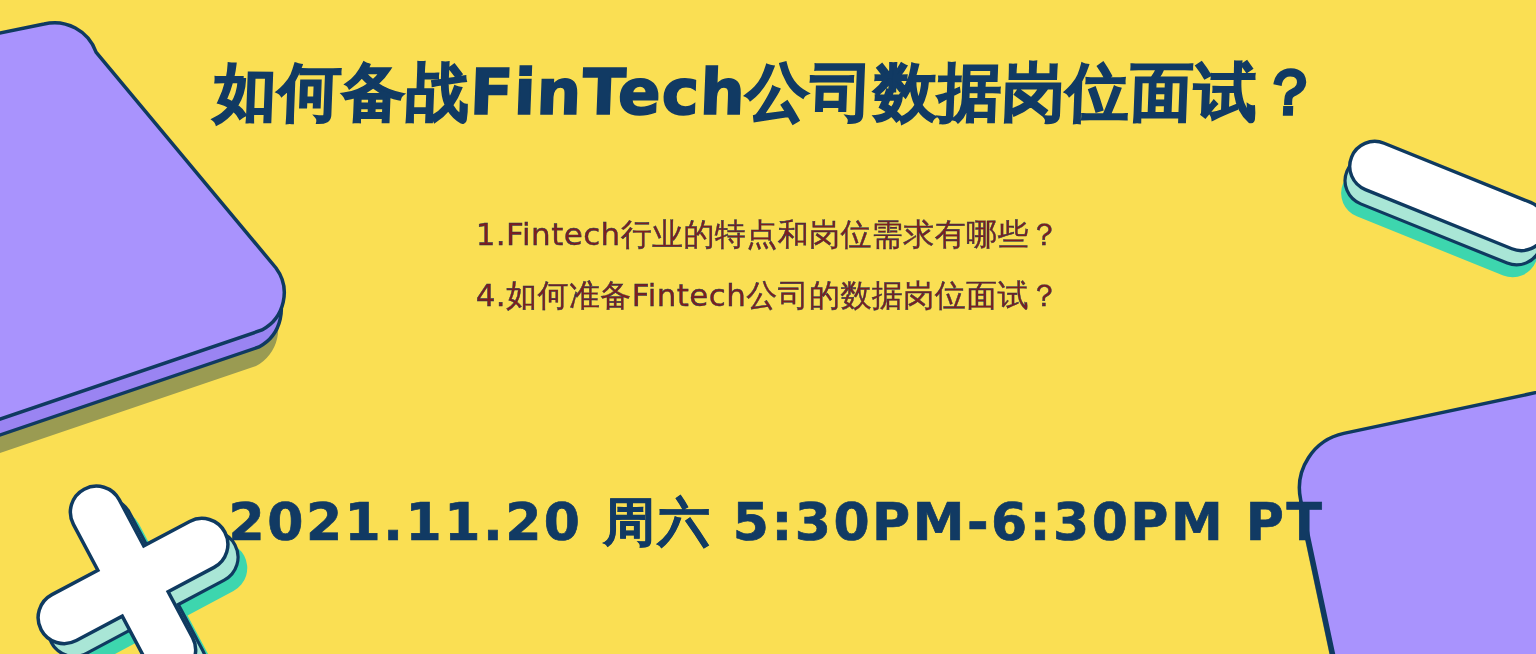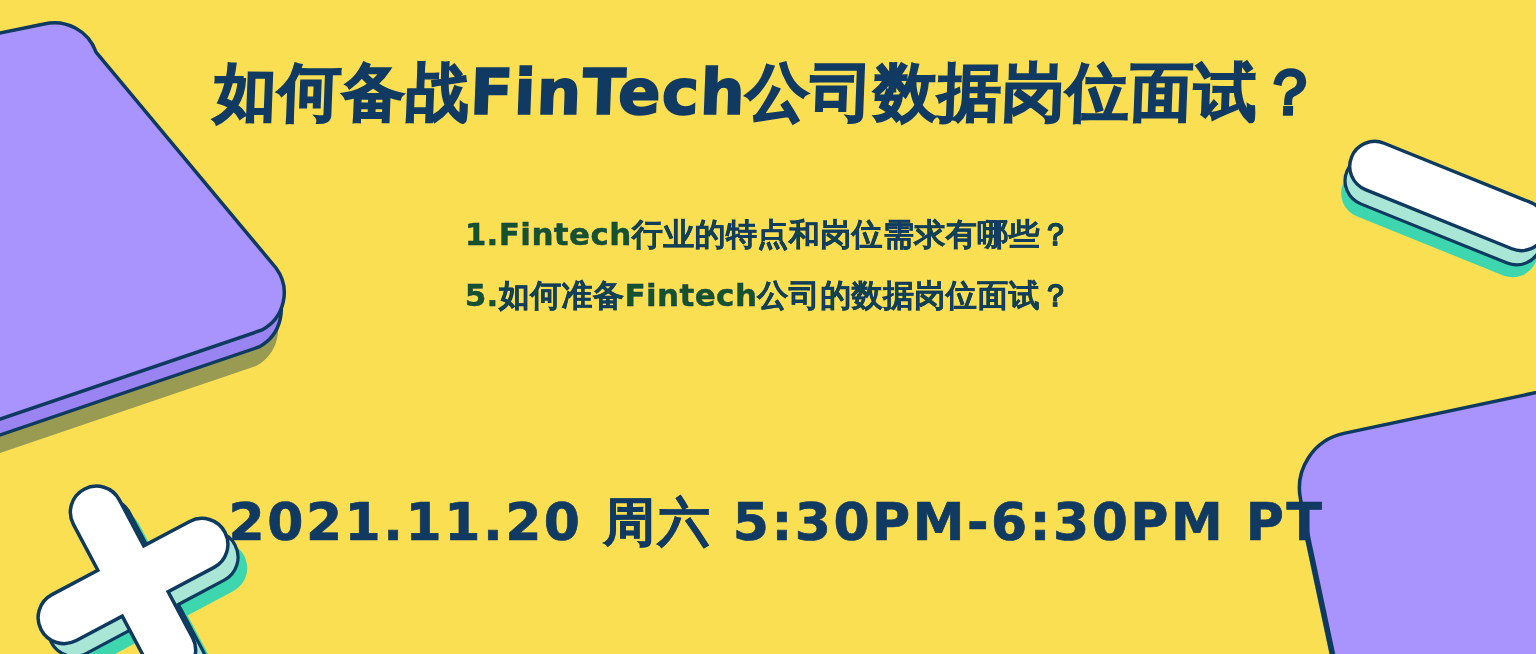--- a/index.html
+++ b/index.html
@@ -66,23 +66,23 @@
     position: absolute;
     top: 208px;
     left: 0;
     right: 0;
     display: flex;
     flex-direction: column;
     align-items: center;
     gap: 8px;
   }
   .agenda-item {
-    color: #14532d;
+    color: #7f1d1d;
     font-family: "DejaVu Sans", "Liberation Sans", sans-serif;
-    font-weight: 700;
+    font-weight: 400;
     font-size: 31px;
     line-height: 1.72;
     white-space: nowrap;
     letter-spacing: 0.4px;
     -webkit-text-stroke: 0.4px #113A63;
   }
 
   .datetime {
     position: absolute;
     top: 488px;
@@ -143,19 +143,19 @@
 
     </svg>
   </div>
 
   <div class="content">
 
     <h1 class="title">如何备战FinTech公司数据岗位面试？</h1>
 
     <div class="agenda">
       <div class="agenda-item">1.Fintech行业的特点和岗位需求有哪些？</div>
-      <div class="agenda-item">5.如何准备Fintech公司的数据岗位面试？</div>
+      <div class="agenda-item">4.如何准备Fintech公司的数据岗位面试？</div>
     </div>
 
     <div class="datetime">2021.11.20  周六  5:30PM-6:30PM  PT</div>
 
   </div>
 </div>
 
 </body></html>

